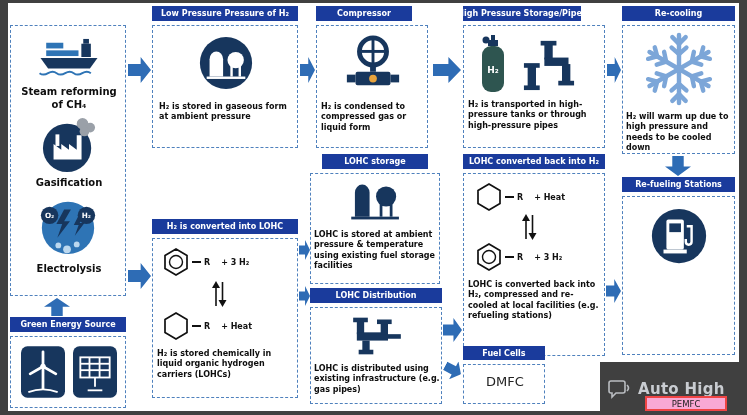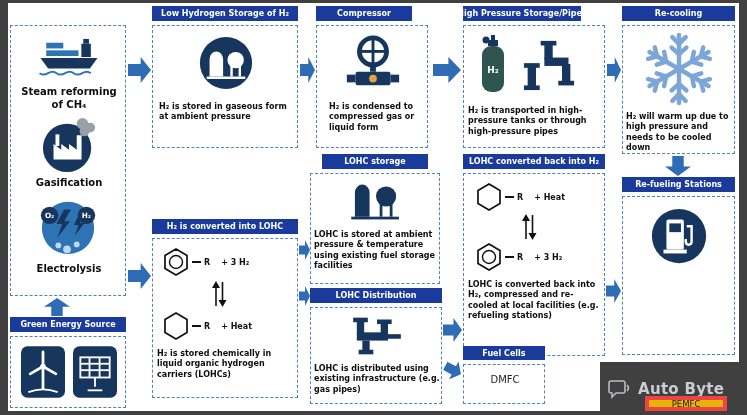--- a/index.html
+++ b/index.html
@@ -13,23 +13,23 @@
   .desc{position:absolute;font-size:8px;font-weight:bold;color:#0d0d0d;line-height:1.3}
   .mlabel{position:absolute;font-size:10px;font-weight:bold;color:#0d0d0d;text-align:center;line-height:1.25}
   .ar{position:absolute;background:#2e6cb5}
   .ar.r{clip-path:polygon(0 27%,55% 27%,55% 0,100% 50%,55% 100%,55% 73%,0 73%)}
   .ar.d{clip-path:polygon(28% 0,72% 0,72% 52%,100% 52%,50% 100%,0 52%,28% 52%)}
   .ar.u{clip-path:polygon(50% 0,100% 48%,72% 48%,72% 100%,28% 100%,28% 48%,0 48%)}
   .icon{position:absolute}
   .chem-row{position:absolute;display:flex;align-items:center;gap:3px;font-size:8px;font-weight:bold;color:#111}
   .bond{display:inline-block;width:9px;height:1.6px;background:#111}
   .addend{margin-left:8px;white-space:nowrap}
-  .smallbox{position:absolute;background:#eab308;border:4px solid #ef4444;display:flex;align-items:center;
+  .smallbox{position:absolute;background:#f9a8d4;border:2px solid #ef4444;display:flex;align-items:center;
             justify-content:center;font-size:8.5px;color:#222}
-  .fc-opt{position:absolute;font-size:10px;color:#222;text-align:center}
+  .fc-opt{position:absolute;font-size:13px;color:#222;text-align:center}
   .wm{position:absolute;background:#404040;display:flex;align-items:center;gap:6px;padding-left:8px}
   .wm-text{color:#c9ccd1;font-size:15px;font-weight:bold;letter-spacing:.3px}
 </style>
 </head>
 <body>
 
 <div class="canvas">
   <div class="sheet"></div>
 
   <div class="dbox" style="left:10px;top:25px;width:116px;height:271px">
@@ -88,21 +88,21 @@
         <line x1="8" y1="19" x2="40" y2="19"></line>
           <line x1="8" y1="26" x2="40" y2="26"></line>
         <line x1="18" y1="12" x2="18" y2="34"></line>
           <line x1="29" y1="12" x2="29" y2="34"></line>
         <line x1="24" y1="34" x2="24" y2="44"></line>
           <line x1="16" y1="48" x2="32" y2="48"></line>
       </g>
     </svg>
   </div>
 
-  <div class="hdr" style="left:152px;top:6px;width:146px">Low Hydrogen Storage of H₂</div>
+  <div class="hdr" style="left:152px;top:6px;width:146px">Low Pressure Pressure of H₂</div>
   <div class="dbox" style="left:152px;top:25px;width:146px;height:123px">
     <svg class="icon" style="left:44px;top:8px" width="58" height="58" viewBox="0 0 60 60">
       <circle cx="30" cy="30" r="27" fill="#17365d"></circle>
       <path d="M13 26 a7 8 0 0 1 14 0 v18 h-14 z" fill="#fff"></path>
       <circle cx="40" cy="27" r="8.5" fill="#fff"></circle>
       <rect x="34.5" y="33" width="2.5" height="11" fill="#fff"></rect>
       <rect x="43" y="33" width="2.5" height="11" fill="#fff"></rect>
       <rect x="10" y="44" width="40" height="2.5" fill="#fff"></rect>
     </svg>
     <div class="desc" style="left:6px;top:76px;width:134px">H₂ is stored in gaseous form at ambient pressure</div>
@@ -113,21 +113,21 @@
     <svg class="icon" style="left:28px;top:8px" width="56" height="60" viewBox="0 0 56 62">
       <circle cx="28" cy="18" r="14" fill="none" stroke="#17365d" stroke-width="5"></circle>
       <line x1="28" y1="6" x2="28" y2="30" stroke="#17365d" stroke-width="3"></line>
       <line x1="16" y1="18" x2="40" y2="18" stroke="#17365d" stroke-width="3"></line>
       <rect x="25" y="30" width="6" height="9" fill="#17365d"></rect>
       <rect x="10" y="39" width="36" height="14" rx="2" fill="#17365d"></rect>
       <rect x="1" y="42" width="9" height="8" fill="#17365d"></rect>
       <rect x="46" y="42" width="9" height="8" fill="#17365d"></rect>
       <circle cx="28" cy="46" r="4" fill="#e8a33d"></circle>
     </svg>
-    <div class="desc" style="left:12px;top:76px;width:104px">H₂ is condensed to compressed gas or liquid form</div>
+    <div class="desc" style="left:4px;top:76px;width:104px">H₂ is condensed to compressed gas or liquid form</div>
   </div>
 
   <div class="hdr" style="left:463px;top:6px;width:118px">High Pressure Storage/Pipes</div>
   <div class="dbox" style="left:463px;top:25px;width:142px;height:123px">
     <svg class="icon" style="left:16px;top:9px" width="26" height="58" viewBox="0 0 26 58">
       <circle cx="6" cy="5" r="3.5" fill="#17365d"></circle>
       <rect x="8" y="5" width="10" height="6" fill="#17365d"></rect>
       <rect x="11" y="0" width="4" height="6" fill="#17365d"></rect>
       <rect x="2" y="11" width="22" height="46" rx="9" fill="#2e5550"></rect>
       <text x="13" y="38" font-size="9" font-weight="bold" fill="#fff" text-anchor="middle">H₂</text>
@@ -137,21 +137,21 @@
         <rect x="23" y="4" width="9" height="18"></rect>
           <rect x="19" y="2" width="17" height="5"></rect>
         <rect x="23" y="20" width="26" height="9"></rect>
           <rect x="42" y="27" width="9" height="20"></rect>
         <rect x="38" y="45" width="17" height="5"></rect>
           <rect x="5" y="28" width="9" height="24"></rect>
         <rect x="1" y="26" width="17" height="5"></rect>
           <rect x="1" y="50" width="17" height="5"></rect>
       </g>
     </svg>
-    <div class="desc" style="left:4px;top:80px;width:134px">H₂ is transported in high-pressure tanks or through high-pressure pipes</div>
+    <div class="desc" style="left:4px;top:74px;width:134px">H₂ is transported in high-pressure tanks or through high-pressure pipes</div>
   </div>
 
   <div class="hdr" style="left:622px;top:6px;width:113px">Re-cooling</div>
   <div class="dbox" style="left:622px;top:25px;width:113px;height:129px">
     <svg class="icon" style="left:19px;top:6px" width="74" height="74" viewBox="0 0 100 100">
       <defs>
         <g id="sp" stroke="#7ca6d8" stroke-width="6" stroke-linecap="round">
           <line x1="50" y1="50" x2="50" y2="4"></line>
           <line x1="50" y1="16" x2="41" y2="7"></line>
             <line x1="50" y1="16" x2="59" y2="7"></line>
@@ -284,17 +284,17 @@
   <div class="ar r" style="left:299px;top:286px;width:11px;height:20px"></div>
   <div class="ar r" style="left:443px;top:318px;width:19px;height:24px"></div>
   <div class="ar r" style="left:444px;top:360px;width:18px;height:20px;transform:rotate(28deg)"></div>
   <div class="ar r" style="left:606px;top:279px;width:15px;height:24px"></div>
 
   <div class="wm" style="left:600px;top:362px;width:147px;height:53px">
     <svg width="24" height="20" viewBox="0 0 24 20">
       <path d="M3 2 h12 a2 2 0 0 1 2 2 v8 a2 2 0 0 1 -2 2 h-7 l-4 4 v-4 h-1 a2 2 0 0 1 -2 -2 v-8 a2 2 0 0 1 2 -2 z" fill="none" stroke="#b9bcc0" stroke-width="1.6"></path>
       <path d="M19 6 q3 3 0 6" stroke="#b9bcc0" fill="none" stroke-width="1.6"></path>
     </svg>
-    <span class="wm-text">Auto Byte</span>
+    <span class="wm-text">Auto High</span>
   </div>
   <div class="smallbox" style="left:645px;top:396px;width:82px;height:15px">PEMFC</div>
 
 </div>
 
 </body></html>

